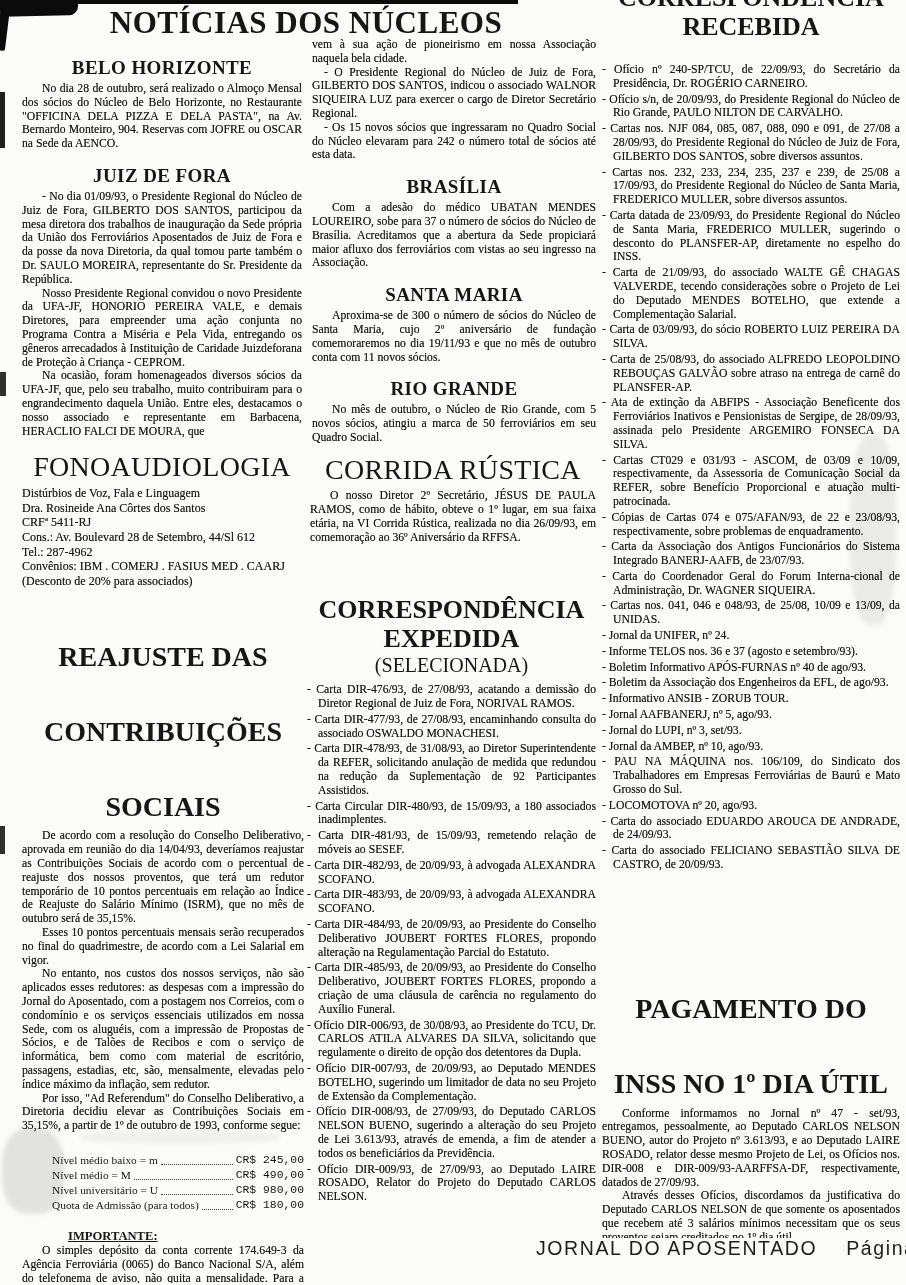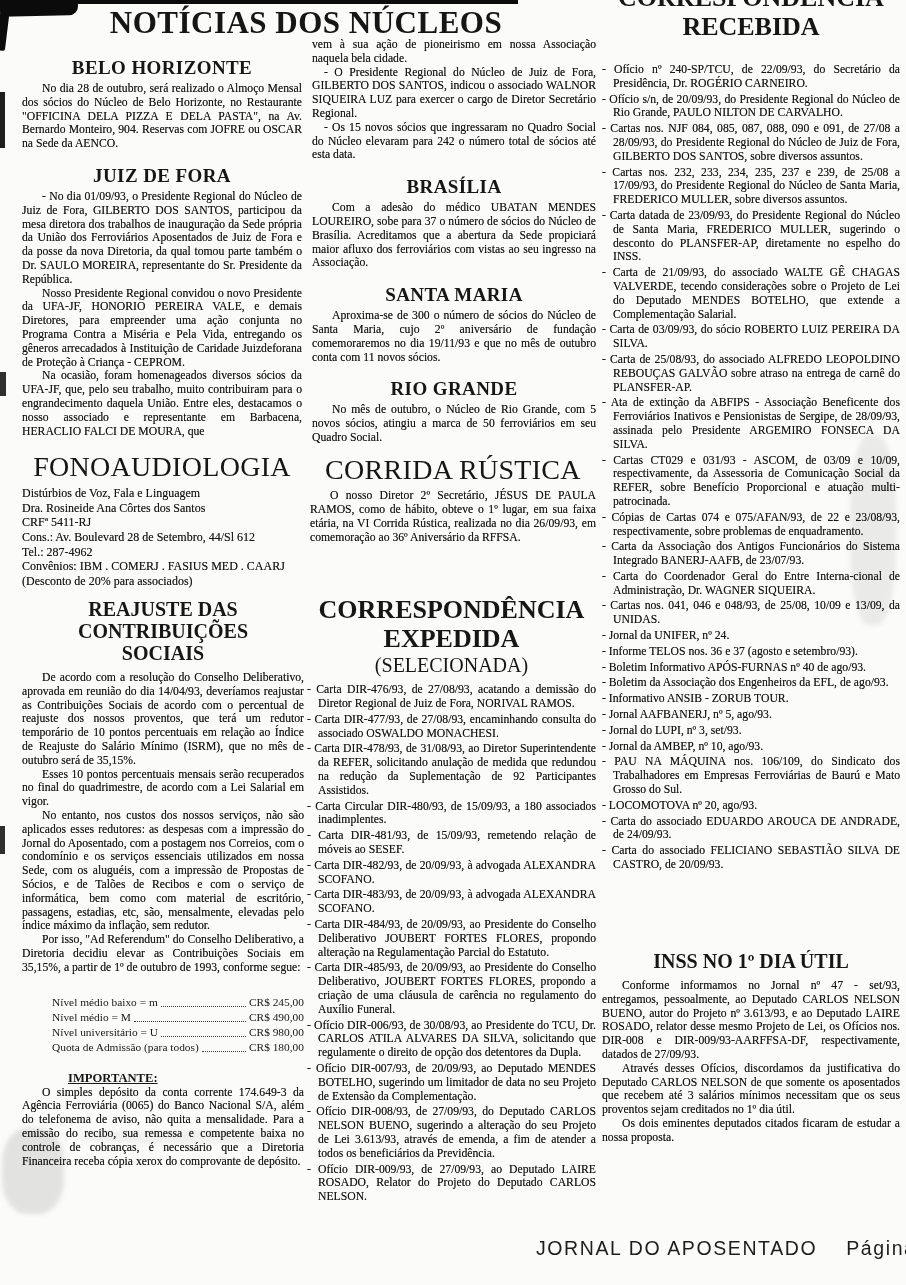--- a/index.html
+++ b/index.html
@@ -33,41 +33,41 @@
   #block-reajuste{left:22px;top:598px;width:282px;height:685px;}
   #block-mn{left:312px;top:30px;width:284px;height:423px;}
   #block-corrida{left:310px;top:455px;width:286px;height:138px;}
   #block-expedida{left:307px;top:595px;width:289px;height:688px;}
   #block-recebida{left:602px;top:0;width:298px;height:948px;}
   #block-pagamento{left:602px;top:950px;width:298px;height:288px;}
 
   .sec-head{font-size:19px;font-weight:bold;text-align:center;letter-spacing:.4px;margin:14px 0 3px;}
   .sec-head.first{margin-top:15px;}
   .big-head{font-size:28px;font-weight:normal;text-align:center;letter-spacing:.3px;line-height:1.08;margin:0 0 4px;}
-  .huge-line{font-size:20px;font-weight:bold;text-align:center;line-height:1.1;}
+  .huge-line{font-size:28px;font-weight:bold;text-align:center;line-height:1.1;margin-top:44px;}
   .corr-head-line{font-size:26px;font-weight:bold;text-align:center;line-height:1.12;}
   .corr-sub{font-size:20px;text-align:center;margin:1px 0 6px;}
   .clipped-head{height:56px;overflow:hidden;}
   .clipped-head .l1{margin-top:-17px;}
   .head-gap{height:7px;}
 
   .para{font-size:11.7px;line-height:13.8px;text-align:justify;text-indent:20px;
         text-shadow:0 0 .3px rgba(10,10,10,.55);}
   .cont-list .para{text-indent:12px;}
   .cont-list .para:first-child{text-indent:0;}
   .addr{font-size:12px;line-height:14.6px;text-shadow:0 0 .3px rgba(10,10,10,.5);}
   .corr-item{font-size:11.7px;line-height:13.8px;text-align:justify;
         padding-left:11px;text-indent:-11px;margin-bottom:2px;
         text-shadow:0 0 .3px rgba(10,10,10,.55);}
 
   .contrib-table{margin:20px 0 0 30px;}
   .contrib-row{display:flex;align-items:flex-end;font-size:11.4px;line-height:15px;}
   .contrib-label{white-space:nowrap;}
   .contrib-dots{flex:1;border-bottom:1.6px dotted #3c3c3c;margin:0 3px 3px;}
-  .contrib-value{white-space:nowrap;}
+  .contrib-value{white-space:nowrap;font-family:Liberation Mono, monospace;}
 
   .imp-head{font-size:12.6px;font-weight:bold;text-decoration:underline;text-indent:46px;margin-top:16px;}
   .mt8{margin-top:8px;}
 
   .footer{
     position:absolute;left:536px;top:1237px;white-space:nowrap;
     font-family:"Liberation Sans","DejaVu Sans",sans-serif;
     font-size:19.5px;color:#1d1d1d;letter-spacing:1.6px;
   }
   .footer .gap1{margin-left:22px;}
@@ -214,38 +214,39 @@
         <div class="corr-item">- Cartas nos. NJF 084, 085, 087, 088, 090 e 091, de 27/08 a 28/09/93, do Presidente Regional do Núcleo de Juiz de Fora, GILBERTO DOS SANTOS, sobre diversos assuntos.</div>
         <div class="corr-item">- Cartas nos. 232, 233, 234, 235, 237 e 239, de 25/08 a 17/09/93, do Presidente Regional do Núcleo de Santa Maria, FREDERICO MULLER, sobre diversos assuntos.</div>
         <div class="corr-item">- Carta datada de 23/09/93, do Presidente Regional do Núcleo de Santa Maria, FREDERICO MULLER, sugerindo o desconto do PLANSFER-AP, diretamente no espelho do INSS.</div>
         <div class="corr-item">- Carta de 21/09/93, do associado WALTE GÊ CHAGAS VALVERDE, tecendo considerações sobre o Projeto de Lei do Deputado MENDES BOTELHO, que extende a Complementação Salarial.</div>
         <div class="corr-item">- Carta de 03/09/93, do sócio ROBERTO LUIZ PEREIRA DA SILVA.</div>
         <div class="corr-item">- Carta de 25/08/93, do associado ALFREDO LEOPOLDINO REBOUÇAS GALVÃO sobre atraso na entrega de carnê do PLANSFER-AP.</div>
         <div class="corr-item">- Ata de extinção da ABFIPS - Associação Beneficente dos Ferroviários Inativos e Pensionistas de Sergipe, de 28/09/93, assinada pelo Presidente ARGEMIRO FONSECA DA SILVA.</div>
         <div class="corr-item">- Cartas CT029 e 031/93 - ASCOM, de 03/09 e 10/09, respectivamente, da Assessoria de Comunicação Social da REFER, sobre Benefício Proporcional e atuação multi-patrocinada.</div>
         <div class="corr-item">- Cópias de Cartas 074 e 075/AFAN/93, de 22 e 23/08/93, respectivamente, sobre problemas de enquadramento.</div>
         <div class="corr-item">- Carta da Associação dos Antigos Funcionários do Sistema Integrado BANERJ-AAFB, de 23/07/93.</div>
-        <div class="corr-item">- Carta do Coordenador Geral do Entre Interna-cional de Administração, Dr. WAGNER SIQUEIRA.</div>
+        <div class="corr-item">- Carta do Coordenador Geral do Forum Interna-cional de Administração, Dr. WAGNER SIQUEIRA.</div>
         <div class="corr-item">- Cartas nos. 041, 046 e 048/93, de 25/08, 10/09 e 13/09, da UNIDAS.</div>
         <div class="corr-item">- Jornal da UNIFER, nº 24.</div>
         <div class="corr-item">- Informe TELOS nos. 36 e 37 (agosto e setembro/93).</div>
         <div class="corr-item">- Boletim Informativo APÓS-FURNAS nº 40 de ago/93.</div>
         <div class="corr-item">- Boletim da Associação dos Engenheiros da EFL, de ago/93.</div>
         <div class="corr-item">- Informativo ANSIB - ZORUB TOUR.</div>
         <div class="corr-item">- Jornal AAFBANERJ, nº 5, ago/93.</div>
         <div class="corr-item">- Jornal do LUPI, nº 3, set/93.</div>
         <div class="corr-item">- Jornal da AMBEP, nº 10, ago/93.</div>
         <div class="corr-item">- PAU NA MÁQUINA nos. 106/109, do Sindicato dos Trabalhadores em Empresas Ferroviárias de Baurú e Mato Grosso do Sul.</div>
         <div class="corr-item">- LOCOMOTOVA nº 20, ago/93.</div>
         <div class="corr-item">- Carta do associado EDUARDO AROUCA DE ANDRADE, de 24/09/93.</div>
         <div class="corr-item">- Carta do associado FELICIANO SEBASTIÃO SILVA DE CASTRO, de 20/09/93.</div>
       </div>
   </div>
 
   <div class="block" id="block-pagamento">
+    <div class="huge-line">PAGAMENTO DO</div>
     <div class="huge-line">INSS NO 1º DIA ÚTIL</div>
     <div class="head-gap"></div>
     <div>
         <div class="para">Conforme informamos no Jornal nº 47 - set/93, entregamos, pessoalmente, ao Deputado CARLOS NELSON BUENO, autor do Projeto nº 3.613/93, e ao Deputado LAIRE ROSADO, relator desse mesmo Projeto de Lei, os Ofícios nos. DIR-008 e DIR-009/93-AARFFSA-DF, respectivamente, datados de 27/09/93.</div>
         <div class="para">Através desses Ofícios, discordamos da justificativa do Deputado CARLOS NELSON de que somente os aposentados que recebem até 3 salários mínimos necessitam que os seus proventos sejam creditados no 1º dia útil.</div>
         <div class="para">Os dois eminentes deputados citados ficaram de estudar a nossa proposta.</div>
       </div>
   </div>
 
   <div class="footer">

